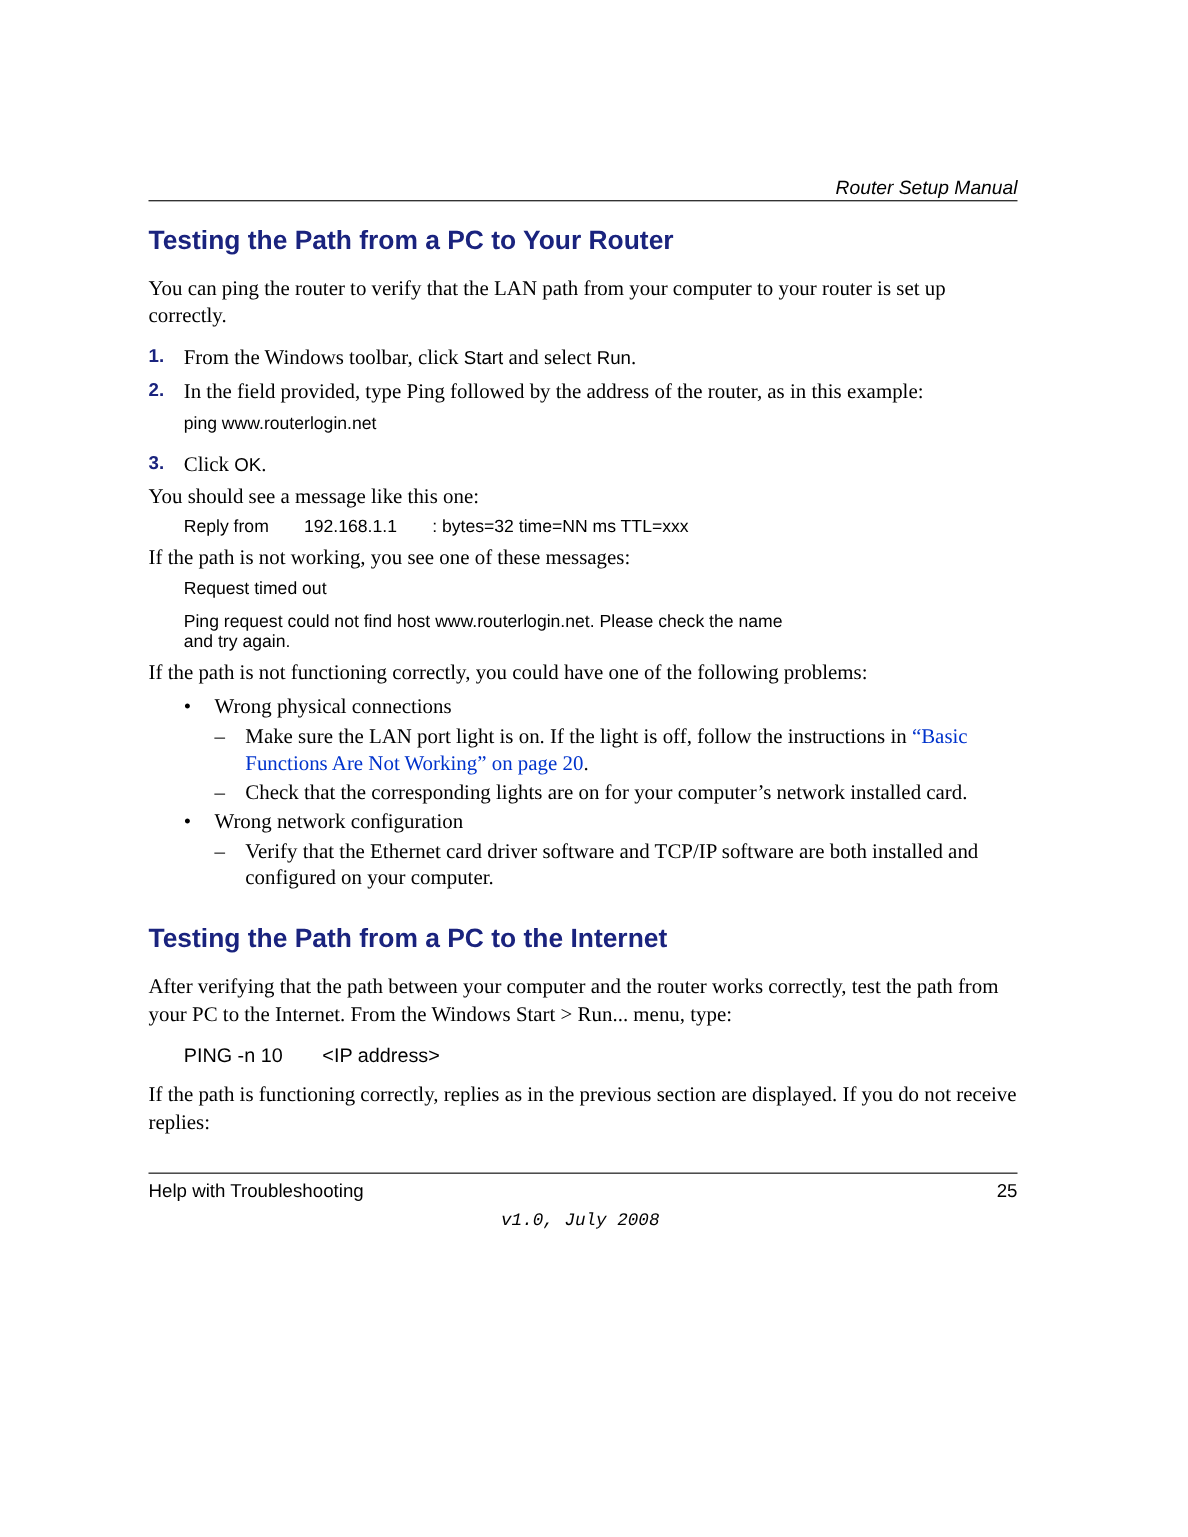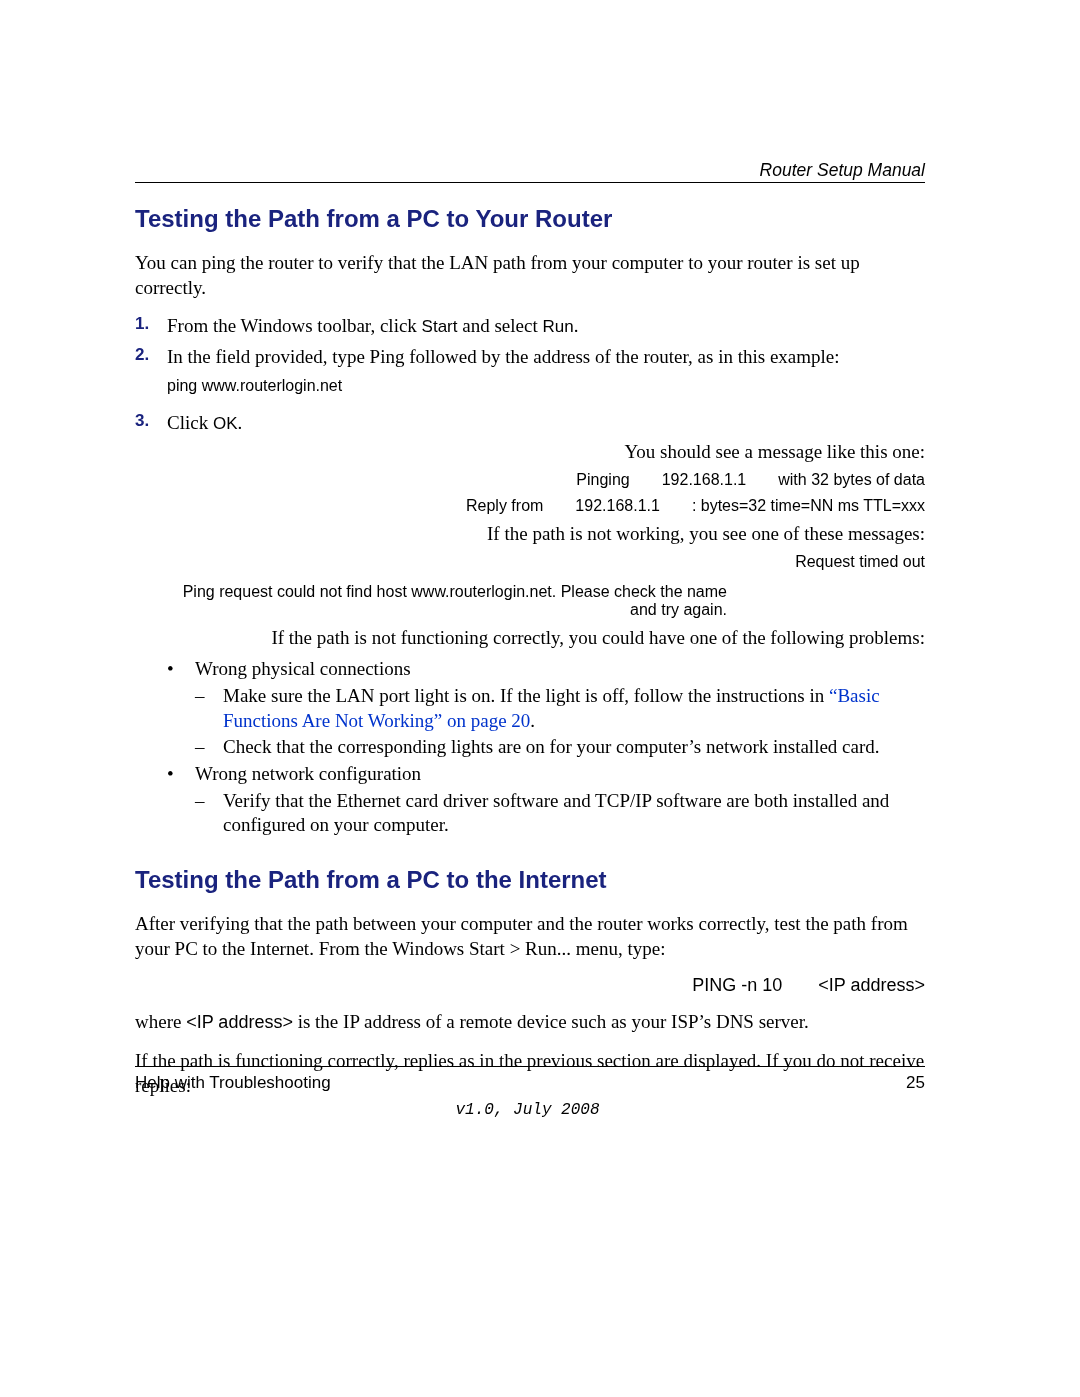--- a/index.html
+++ b/index.html
@@ -71,21 +71,20 @@
     font-family: Arial, Helvetica, sans-serif;
     font-size: 17px;
   }
   .mono-line {
     font-family: Arial, Helvetica, sans-serif;
     font-size: 16px;
     margin: 4px 0 8px 0;
   }
   .indent {
     margin-left: 32px;
-    text-align: right;
   }
   .para-in-list {
     font-size: 19px;
     margin: 6px 0 8px 0;
   }
   .bullet-row {
     display: flex;
     margin: 2px 0 2px 32px;
     font-size: 19px;
     line-height: 1.3;
@@ -169,21 +168,20 @@
     </div>
 
     <div class="ol-item">
       <div class="ol-num">3.</div>
       <div class="ol-body">
         <span>Click </span><span class="sans">OK</span><span>.</span>
       </div>
     </div>
 
     <div class="indent para-in-list">You should see a message like this one:</div>
-    <div class="indent mono-line">Pinging  192.168.1.1  with 32 bytes of data</div>
 
     <div class="indent mono-line">Reply from  192.168.1.1  : bytes=32 time=NN ms TTL=xxx</div>
 
     <div class="indent para-in-list">If the path is not working, you see one of these messages:</div>
     <div class="indent mono-line" style="margin-bottom:0;">Request timed out</div>
     <div class="indent mono-line" style="max-width:560px; margin-top:12px;">Ping request could not find host www.routerlogin.net. Please check the name and try again.</div>
 
     <div class="indent para-in-list">If the path is not functioning correctly, you could have one of the following problems:</div>
 
     <div class="bullet-row">
@@ -211,23 +209,20 @@
     </div>
 
     <div class="section2-spacer"></div>
 
     <h2 class="section">Testing the Path from a PC to the Internet</h2>
 
     <p class="body">After verifying that the path between your computer and the router works correctly, test the path from your PC to the Internet. From the Windows Start &gt; Run... menu, type:</p>
 
     <div class="indent" style="font-family: Arial, Helvetica, sans-serif; font-size:18px; margin-bottom:14px;">PING -n 10  &lt;IP address&gt;</div>
 
-    <p class="body">
-      <span>where </span><span class="sans" style="font-size:18px;">&lt;IP address&gt;</span><span> is the IP address of a remote device such as your ISP’s DNS server.</span>
-    </p>
 
     <p class="body">If the path is functioning correctly, replies as in the previous section are displayed. If you do not receive replies:</p>
 
   </div>
 
   <div class="footer-rule"></div>
   <div class="footer-row">
     <span>Help with Troubleshooting</span>
     <span>25</span>
   </div>

